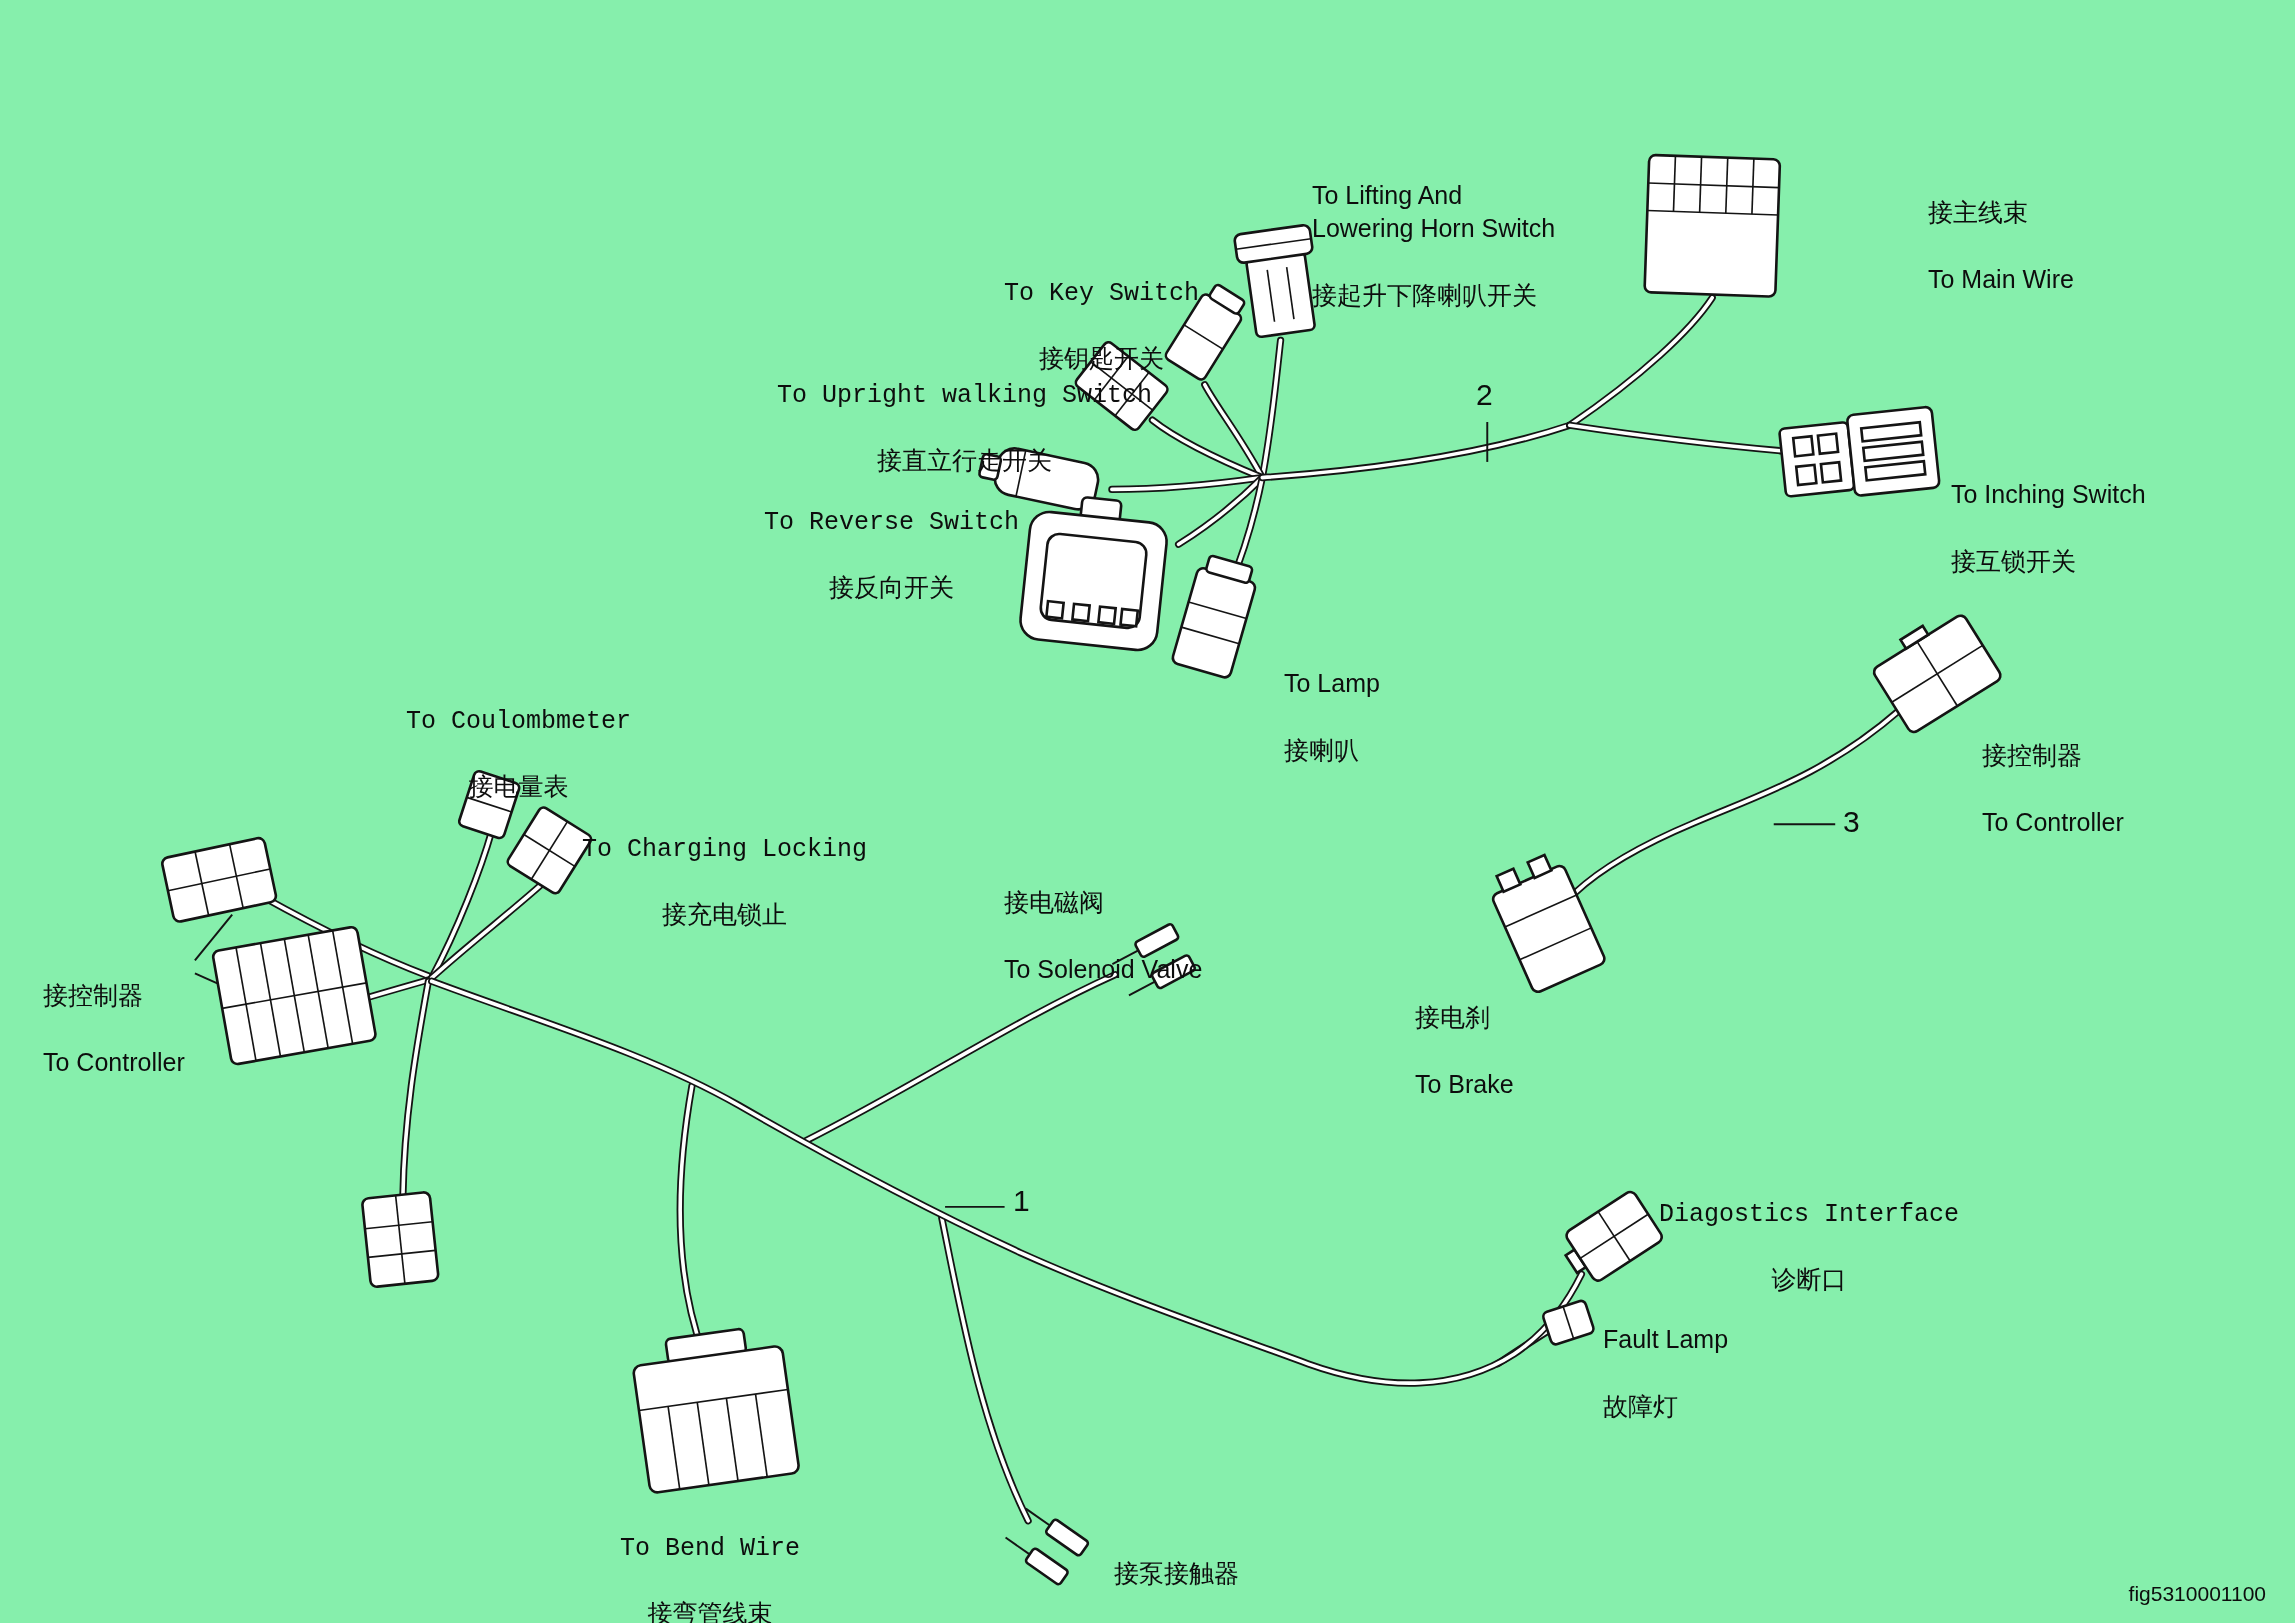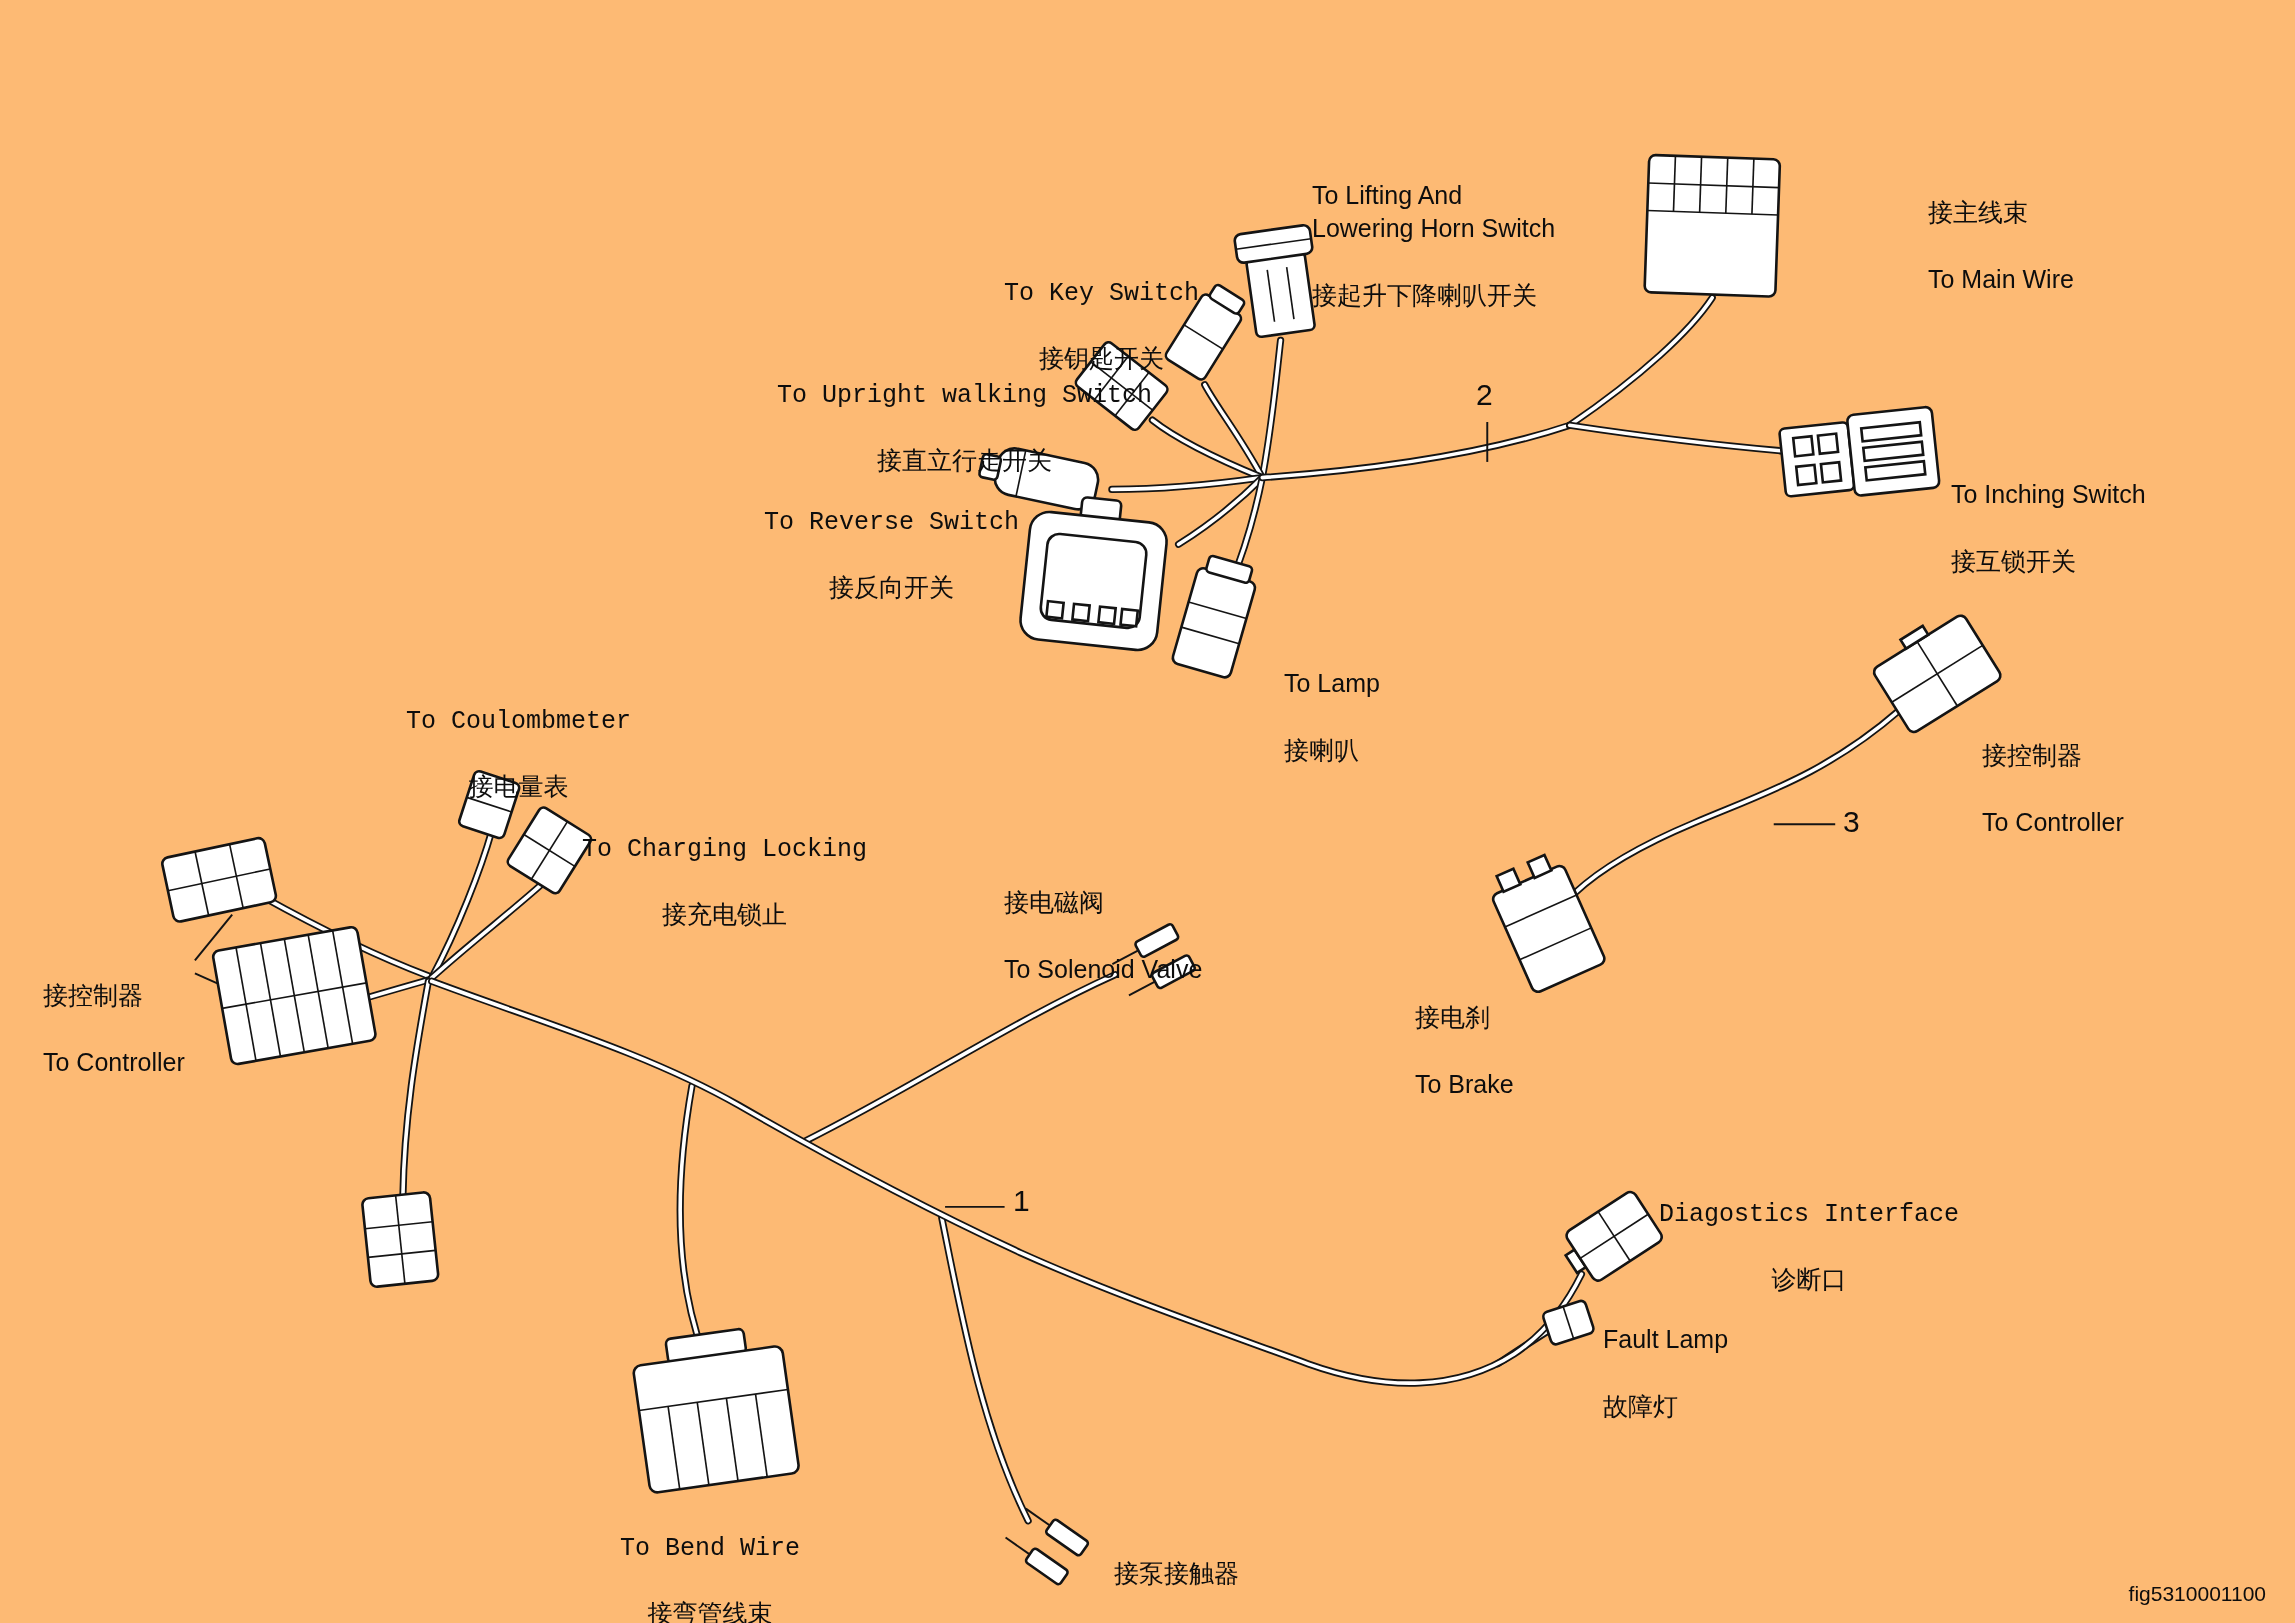--- a/index.html
+++ b/index.html
@@ -1,17 +1,17 @@
 <!DOCTYPE html>
 <html style="font-size:10.5px"><head>
 <meta charset="utf-8">
 <style>
   html,body{margin:0;padding:0;background:#ffffff;}
   .page{
-    position:relative;width:2295px;height:1623px;background:#fdba74;
+    position:relative;width:2295px;height:1623px;background:#86efac;
     font-family:"Liberation Sans","DejaVu Sans",sans-serif;color:#0d0d0d;overflow:hidden;
   }
   svg.diagram{position:absolute;left:0;top:0;}
   .wo{fill:none;stroke:#141414;stroke-width:11;stroke-linecap:round;}
   .wi{fill:none;stroke:#ffffff;stroke-width:5.5;stroke-linecap:round;}
   .conn{fill:#ffffff;stroke:#141414;stroke-width:4;}
   .pin{fill:none;stroke:#141414;stroke-width:2.5;}
   .thin{fill:none;stroke:#141414;stroke-width:3;}
   .label{position:absolute;font-size:25px;line-height:1.34;white-space:pre-line;}
   .ta-c{text-align:center;font-family:Liberation Mono, monospace;}

